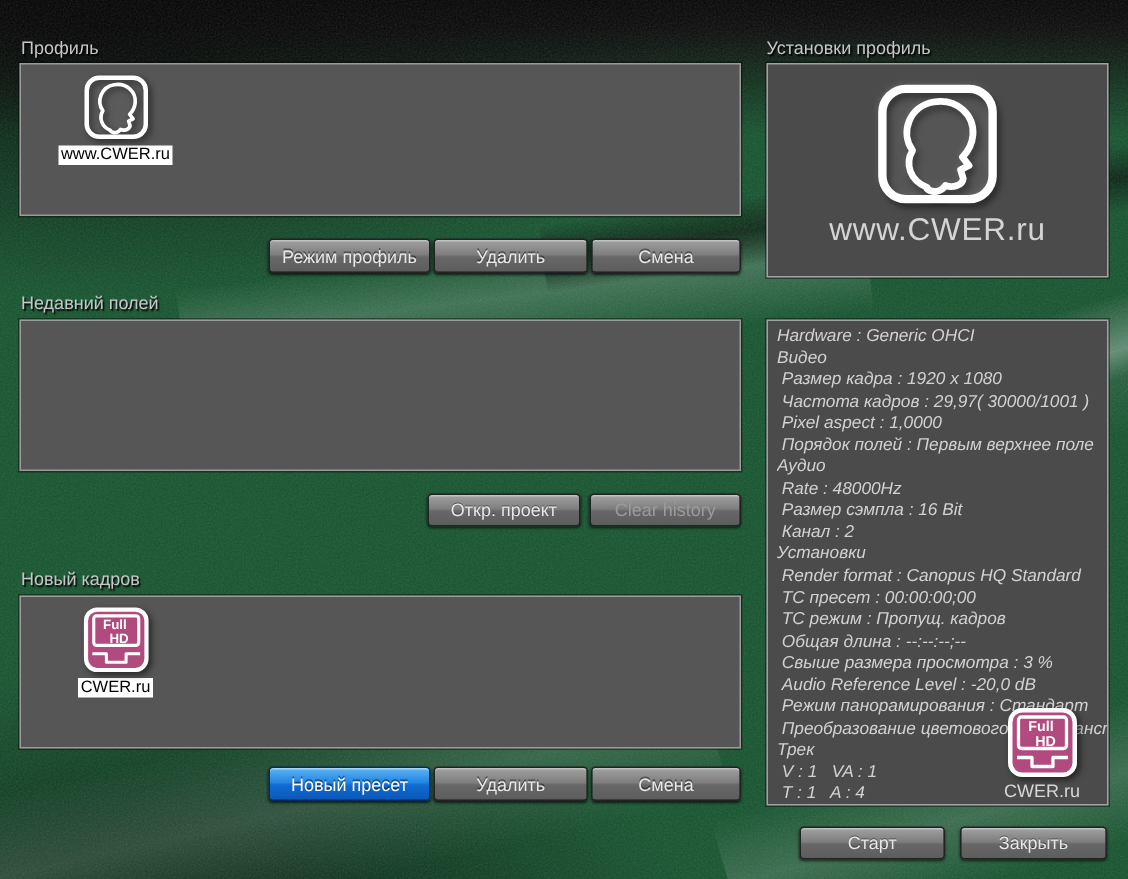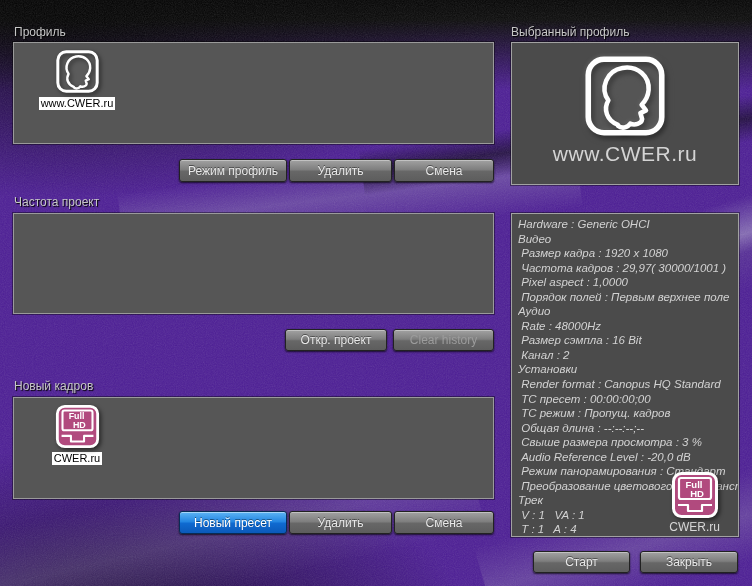--- a/index.html
+++ b/index.html
@@ -1,18 +1,18 @@
 <!DOCTYPE html>
 <html><head>
 <meta charset="utf-8">
 <style>
   html,body{margin:0;padding:0;background:#222;}
   .screen{
     position:relative;width:752px;height:586px;overflow:hidden;
-    background:#4c1d95;
+    background:#14532d;
     font-family:"Liberation Sans","DejaVu Sans",sans-serif;
     -webkit-font-smoothing:antialiased;
   }
   
   .bg-layer{position:absolute;pointer-events:none;}
   .bg-topdark{left:0;top:0;width:752px;height:90px;
     background:linear-gradient(180deg,#030303 0%,#0a0a0a 22%,rgba(20,20,20,0) 100%);}
   .bg-topleft{left:-120px;top:-60px;width:620px;height:260px;
     background:radial-gradient(ellipse at 30% 30%,rgba(0,0,0,.85) 0%,rgba(0,0,0,0) 70%);}
   .bg-bottomleft{left:-80px;top:440px;width:560px;height:260px;
@@ -94,21 +94,21 @@
         <rect x="3" y="3" width="42" height="42" rx="9" fill="rgba(255,255,255,.04)" stroke="#fff" stroke-width="3.2"></rect>
         <path d="M20 40.5 C13.5 38 11.5 31.5 14.5 26.5 C9.5 19.5 13.5 9.5 22.5 8 C31.5 6.5 38 13 37.5 20.5 C37.2 24.5 35.5 27 33.5 29 L36 32.2 L32.8 33.8 L33.8 37.2 C33.5 40 29.5 40.8 27 39.8 C25.5 42.3 22 42.8 20 41" fill="none" stroke="#fff" stroke-width="2.6" stroke-linecap="round" stroke-linejoin="round"></path>
       </svg>
       <div class="item-label">www.CWER.ru</div>
     </div>
   </div>
   <div class="btn" style="left:179px;top:159px;width:106px;height:21px;">Режим профиль</div>
   <div class="btn" style="left:289px;top:159px;width:101px;height:21px;">Удалить</div>
   <div class="btn" style="left:394px;top:159px;width:98px;height:21px;">Смена</div>
 
-  <div class="sec-label" style="left:14px;top:195px;">Частота проект</div>
+  <div class="sec-label" style="left:14px;top:195px;">Недавний полей</div>
   <div class="listbox" style="left:13px;top:213px;width:479px;height:99px;"></div>
   <div class="btn btn-disabled" style="left:393px;top:329px;width:99px;height:20px;">Clear history</div>
   <div class="btn" style="left:285px;top:329px;width:100px;height:20px;">Откр. проект</div>
 
   <div class="sec-label" style="left:14px;top:379px;">Новый кадров</div>
   <div class="listbox" style="left:13px;top:397px;width:479px;height:100px;">
     <div class="list-item" style="left:15px;top:6px;">
       <svg class="item-icon" width="45" height="45" viewBox="0 0 48 48">
         <rect x="2.5" y="2.5" width="43" height="43" rx="8" fill="#b14a7e" stroke="#fff" stroke-width="3"></rect>
         <rect x="8" y="7" width="32" height="21" rx="2" fill="none" stroke="#fff" stroke-width="2.2"></rect>
@@ -116,21 +116,21 @@
         <text x="23" y="16.5" font-size="9.5" fill="#fff" text-anchor="middle">Full</text>
         <text x="26" y="26" font-size="9.5" fill="#fff" text-anchor="middle">HD</text>
       </svg>
       <div class="item-label">CWER.ru</div>
     </div>
   </div>
   <div class="btn btn-primary" style="left:179px;top:511px;width:106px;height:21px;">Новый пресет</div>
   <div class="btn" style="left:289px;top:511px;width:101px;height:21px;">Удалить</div>
   <div class="btn" style="left:394px;top:511px;width:98px;height:21px;">Смена</div>
 
-  <div class="sec-label" style="left:511px;top:25px;">Выбранный профиль</div>
+  <div class="sec-label" style="left:511px;top:25px;">Установки профиль</div>
   <div class="panel" style="left:511px;top:42px;width:226px;height:141px;">
     <div class="selprofile-inner">
       <svg class="big-icon" width="84" height="84" viewBox="0 0 48 48">
         <rect x="3" y="3" width="42" height="42" rx="9" fill="rgba(255,255,255,.05)" stroke="#fff" stroke-width="3.2"></rect>
         <path d="M20 40.5 C13.5 38 11.5 31.5 14.5 26.5 C9.5 19.5 13.5 9.5 22.5 8 C31.5 6.5 38 13 37.5 20.5 C37.2 24.5 35.5 27 33.5 29 L36 32.2 L32.8 33.8 L33.8 37.2 C33.5 40 29.5 40.8 27 39.8 C25.5 42.3 22 42.8 20 41" fill="none" stroke="#fff" stroke-width="2.6" stroke-linecap="round" stroke-linejoin="round"></path>
       </svg>
       <div class="selprofile-name">www.CWER.ru</div>
     </div>
   </div>
 

